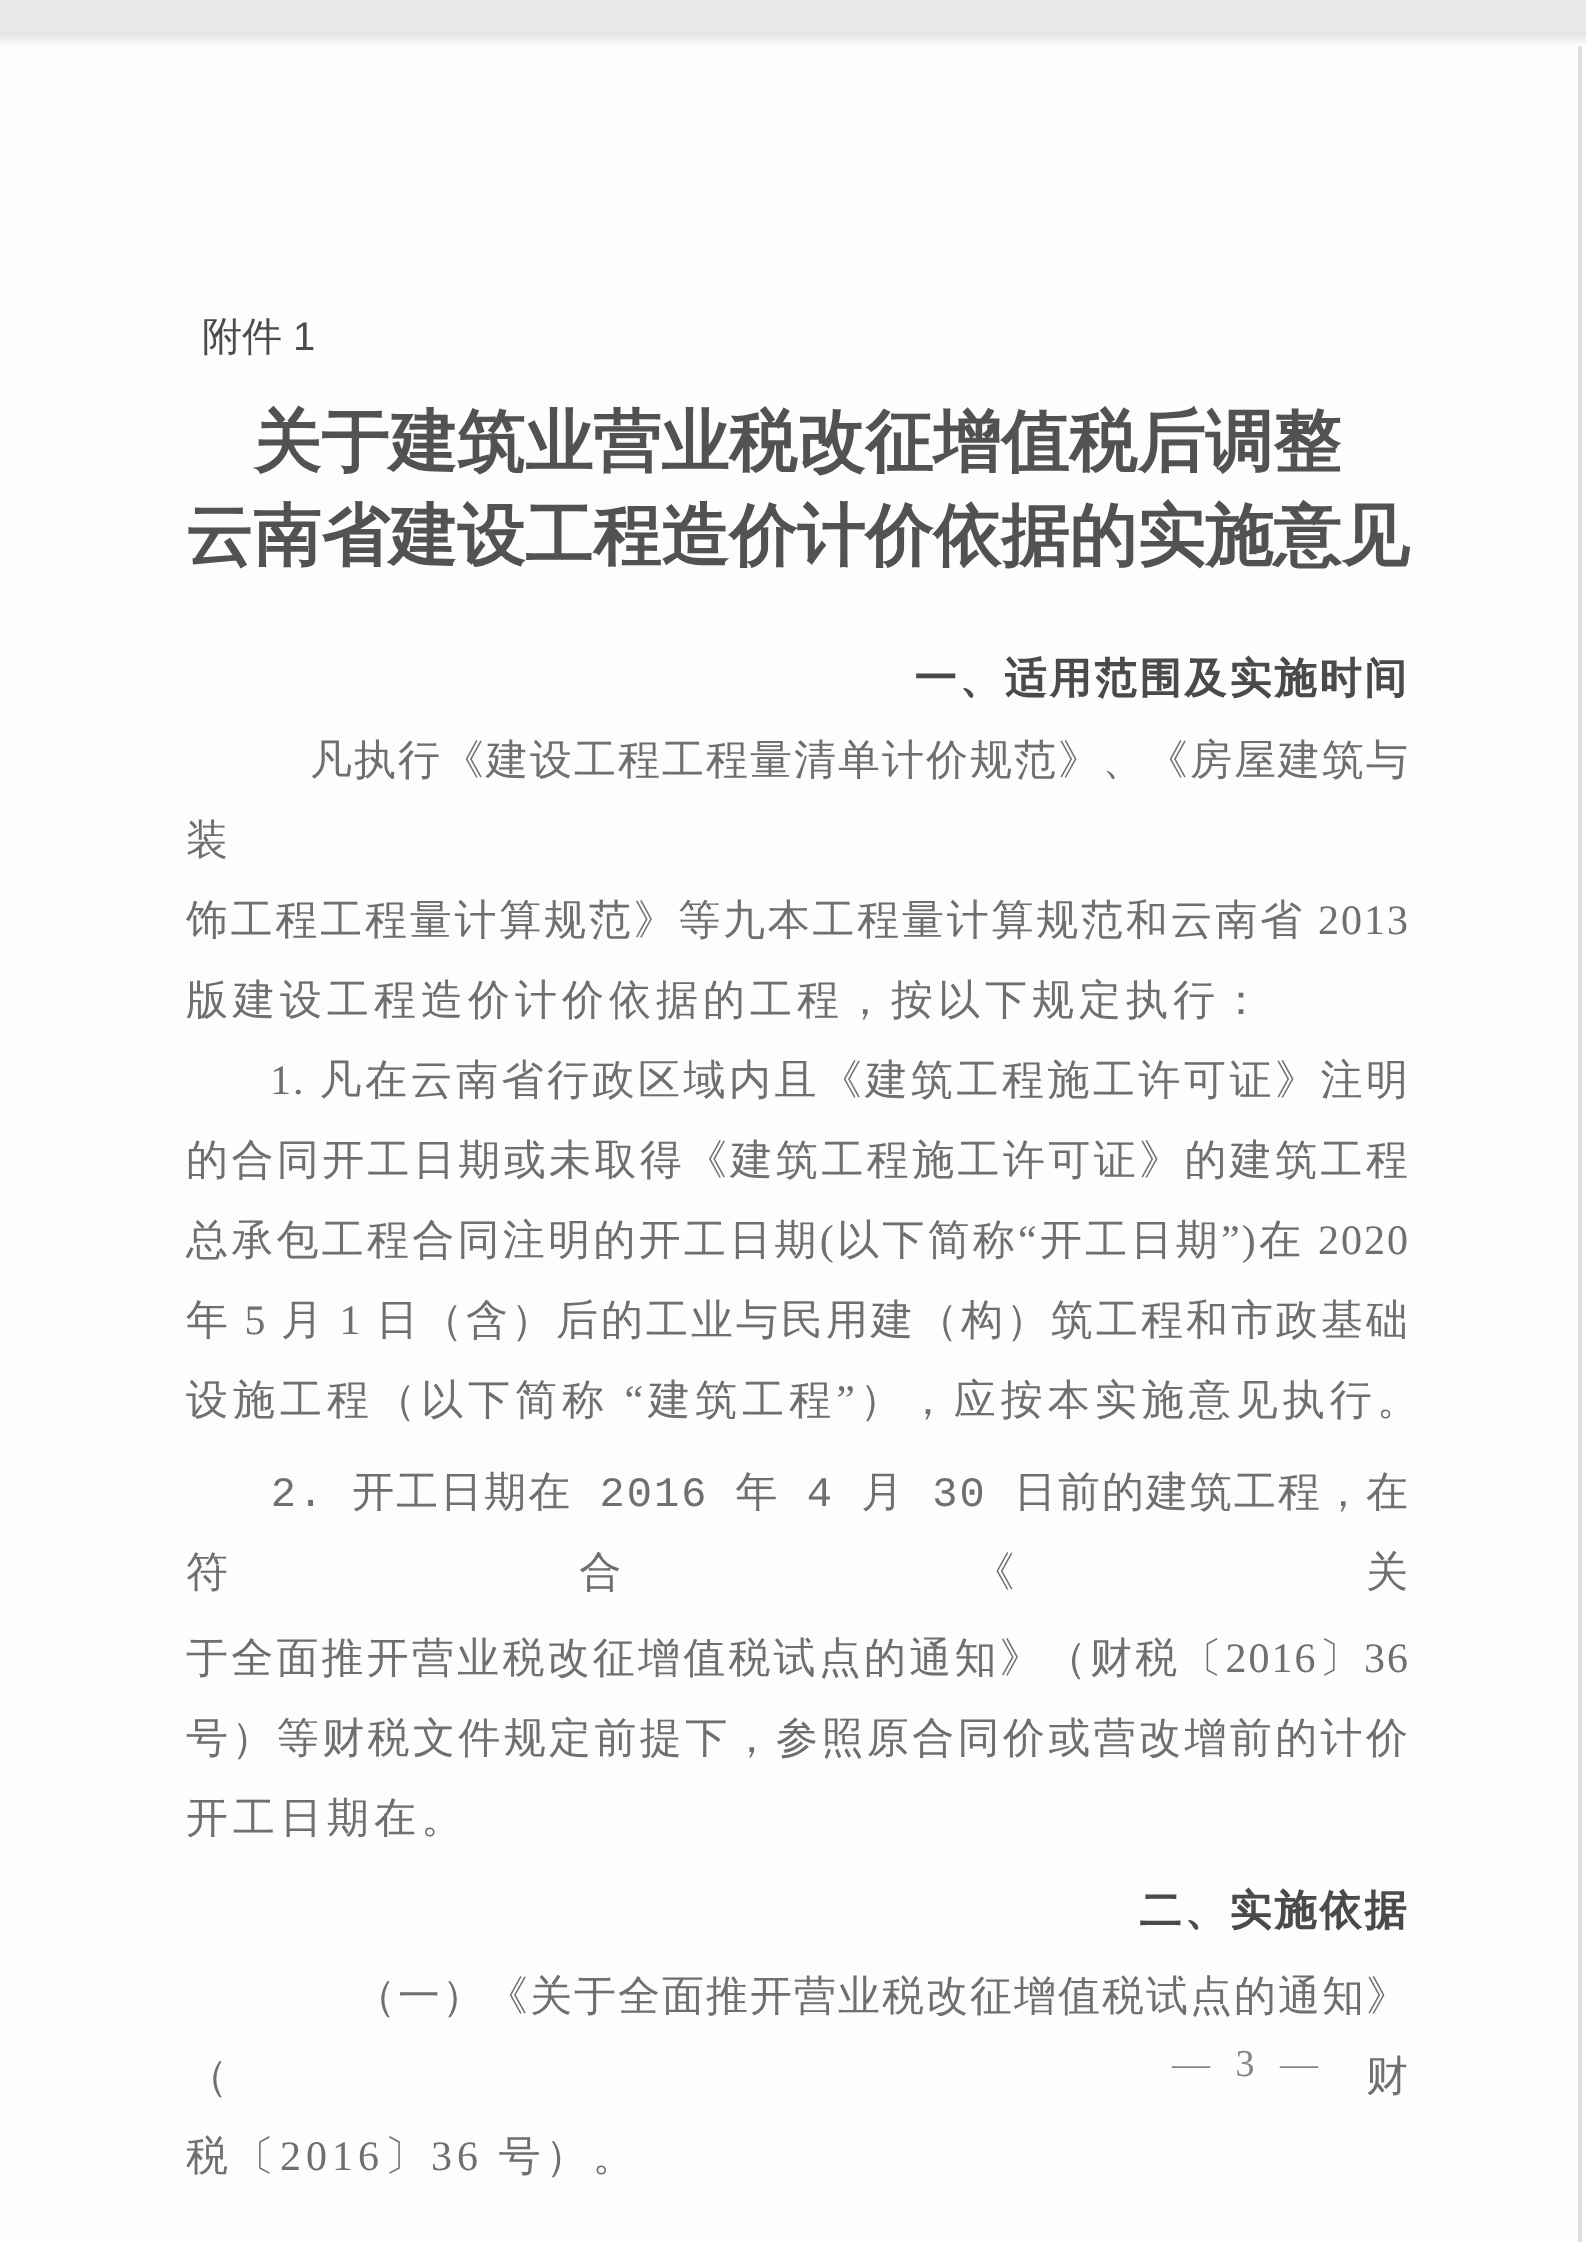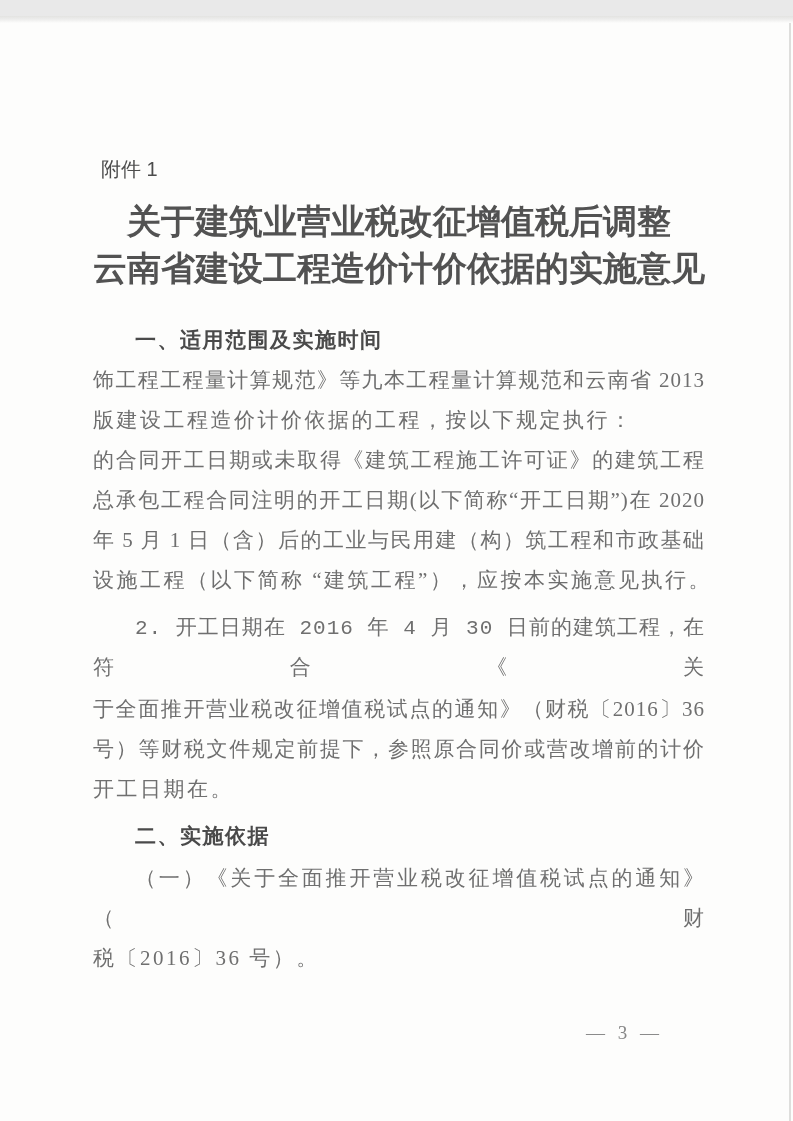--- a/index.html
+++ b/index.html
@@ -47,21 +47,21 @@
   .line {
     letter-spacing: 2.5px;
     white-space: nowrap;
   }
   .line.justify {
     white-space: normal;
     text-align: justify;
     text-align-last: justify;
     letter-spacing: 1px;
   }
-  .line.indent { text-indent: 2em; }
+  .line.indent { text-indent: 2em; text-align: right; }
   .line.h {
     font-family: "Liberation Sans", sans-serif;
     font-weight: bold;
     color: #4a4a4a;
     letter-spacing: 1.5px;
   }
   .line.gap { margin-top: 9px; font-family: Liberation Mono, monospace; }
   .heading1 { margin-top: 28px; }
   .page-number {
     position: absolute;
@@ -82,23 +82,25 @@
   <div class="content">
     <div class="fujian">附件 1</div>
 
     <div class="title">
       <div>关于建筑业营业税改征增值税后调整</div>
       <div>云南省建设工程造价计价依据的实施意见</div>
     </div>
 
     <div class="line h indent heading1">一、适用范围及实施时间</div>
 
+    <div class="line indent justify">凡执行《建设工程工程量清单计价规范》、《房屋建筑与装</div>
     <div class="line justify">饰工程工程量计算规范》等九本工程量计算规范和云南省 2013</div>
     <div class="line">版建设工程造价计价依据的工程，按以下规定执行：</div>
 
+    <div class="line indent justify">1. 凡在云南省行政区域内且《建筑工程施工许可证》注明</div>
     <div class="line justify">的合同开工日期或未取得《建筑工程施工许可证》的建筑工程</div>
     <div class="line justify">总承包工程合同注明的开工日期(以下简称“开工日期”)在 2020</div>
     <div class="line justify">年 5 月 1 日（含）后的工业与民用建（构）筑工程和市政基础</div>
     <div class="line">设施工程（以下简称 “建筑工程”），应按本实施意见执行。</div>
 
     <div class="line indent justify gap">2. 开工日期在 2016 年 4 月 30 日前的建筑工程，在符合《关</div>
     <div class="line justify">于全面推开营业税改征增值税试点的通知》（财税〔2016〕36</div>
     <div class="line justify">号）等财税文件规定前提下，参照原合同价或营改增前的计价</div>
     <div class="line">开工日期在。</div>
 

